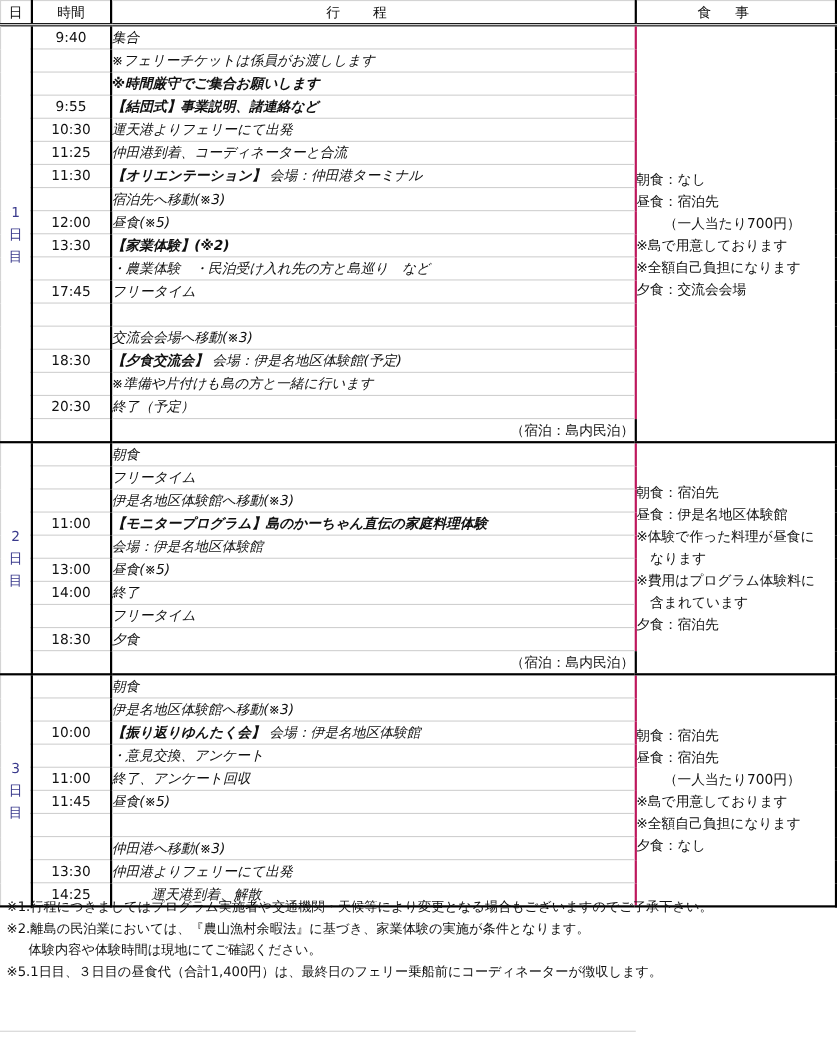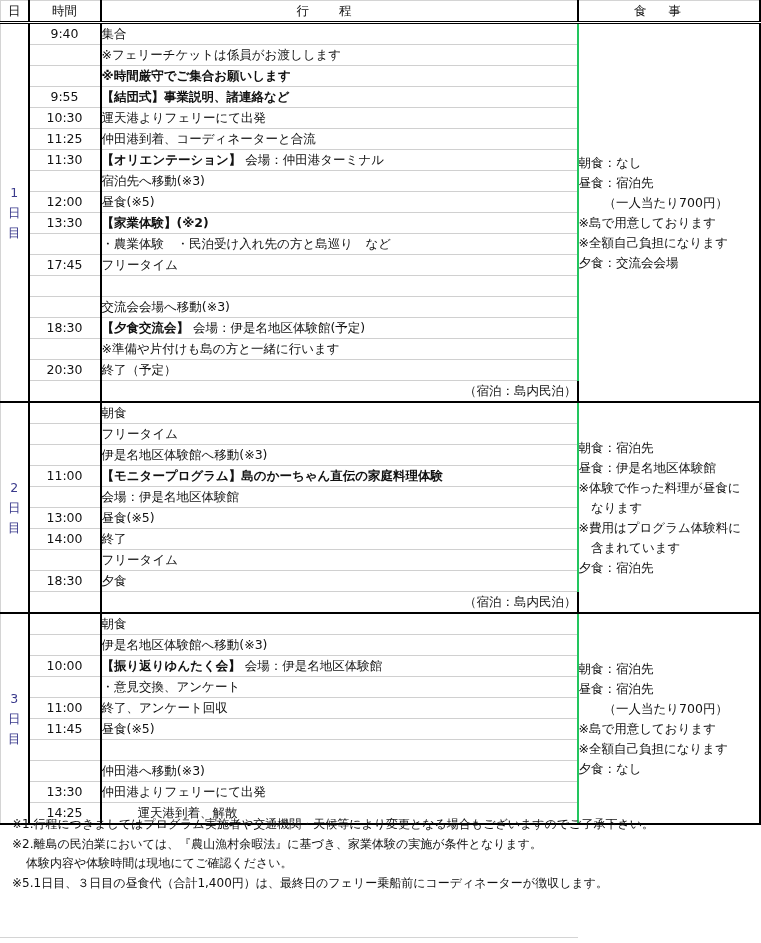--- a/index.html
+++ b/index.html
@@ -9,28 +9,28 @@
   table.sched { position:absolute; left:0; top:0; border-collapse:collapse; table-layout:fixed; width:759px; }
   table.sched td, table.sched th { padding:0; margin:0; font-weight:normal; font-size:12.5px; line-height:20px; height:20px; white-space:nowrap; overflow:hidden; }
   col.c-day { width:28px; } col.c-time { width:72px; } col.c-plan { width:477px; } col.c-meal { width:182px; }
   th { border-top:1px solid #d4d4d4; border-bottom:3px double #000; text-align:center; height:19px; }
   th.h-day { border-left:1px solid #d4d4d4; border-right:2px solid #000; }
   th.h-time { border-right:2px solid #000; }
   th.h-plan { border-right:2px solid #000; letter-spacing:30px; padding-left:30px; }
   th.h-meal { border-right:2px solid #000; letter-spacing:22px; padding-left:22px; }
   td.day { border-left:1px solid #d4d4d4; border-right:2px solid #000; border-bottom:2px solid #000; text-align:center; vertical-align:middle; color:#3a3a8c; line-height:19px; white-space:normal; }
   td.time { border-right:2px solid #000; border-bottom:1px solid #d0d0d0; text-align:center; padding-left:6px; }
-  td.plan { border-right:2px solid #22c55e; border-bottom:1px solid #d0d0d0; padding-left:10px; }
+  td.plan { border-right:2px solid #be185d; border-bottom:1px solid #d0d0d0; padding-left:10px;font-style:italic; }
   td.plan.bold, .bold { font-weight:bold; }
   td.stay { border-right:2px solid #000; border-bottom:2px solid #000; text-align:right; padding-right:10px; font-weight:bold; }
   td.stay-time { border-right:2px solid #000; border-bottom:2px solid #000; }
   td.meal { border-right:2px solid #000; border-bottom:2px solid #000; vertical-align:middle; padding-left:2px; white-space:normal; line-height:19.5px; }
   .meal-line { display:block; white-space:nowrap; }
   .notes { position:absolute; left:0; top:815px; width:761px; }
-  .note { font-size:12px; line-height:19.5px; height:19.5px; padding-left:12px; white-space:nowrap; }
+  .note { font-size:12px; line-height:19.5px; height:19.5px; padding-left:6px; white-space:nowrap; }
   .note.indent { padding-left:26px; }
   .bottom-rule { position:absolute; left:0; top:937px; width:578px; border-top:1px solid #d4d4d4; }
 </style>
 </head>
 <body>
 
 <div class="sheet">
   <table class="sched" id="sched">
     <colgroup>
         <col class="c-day">

